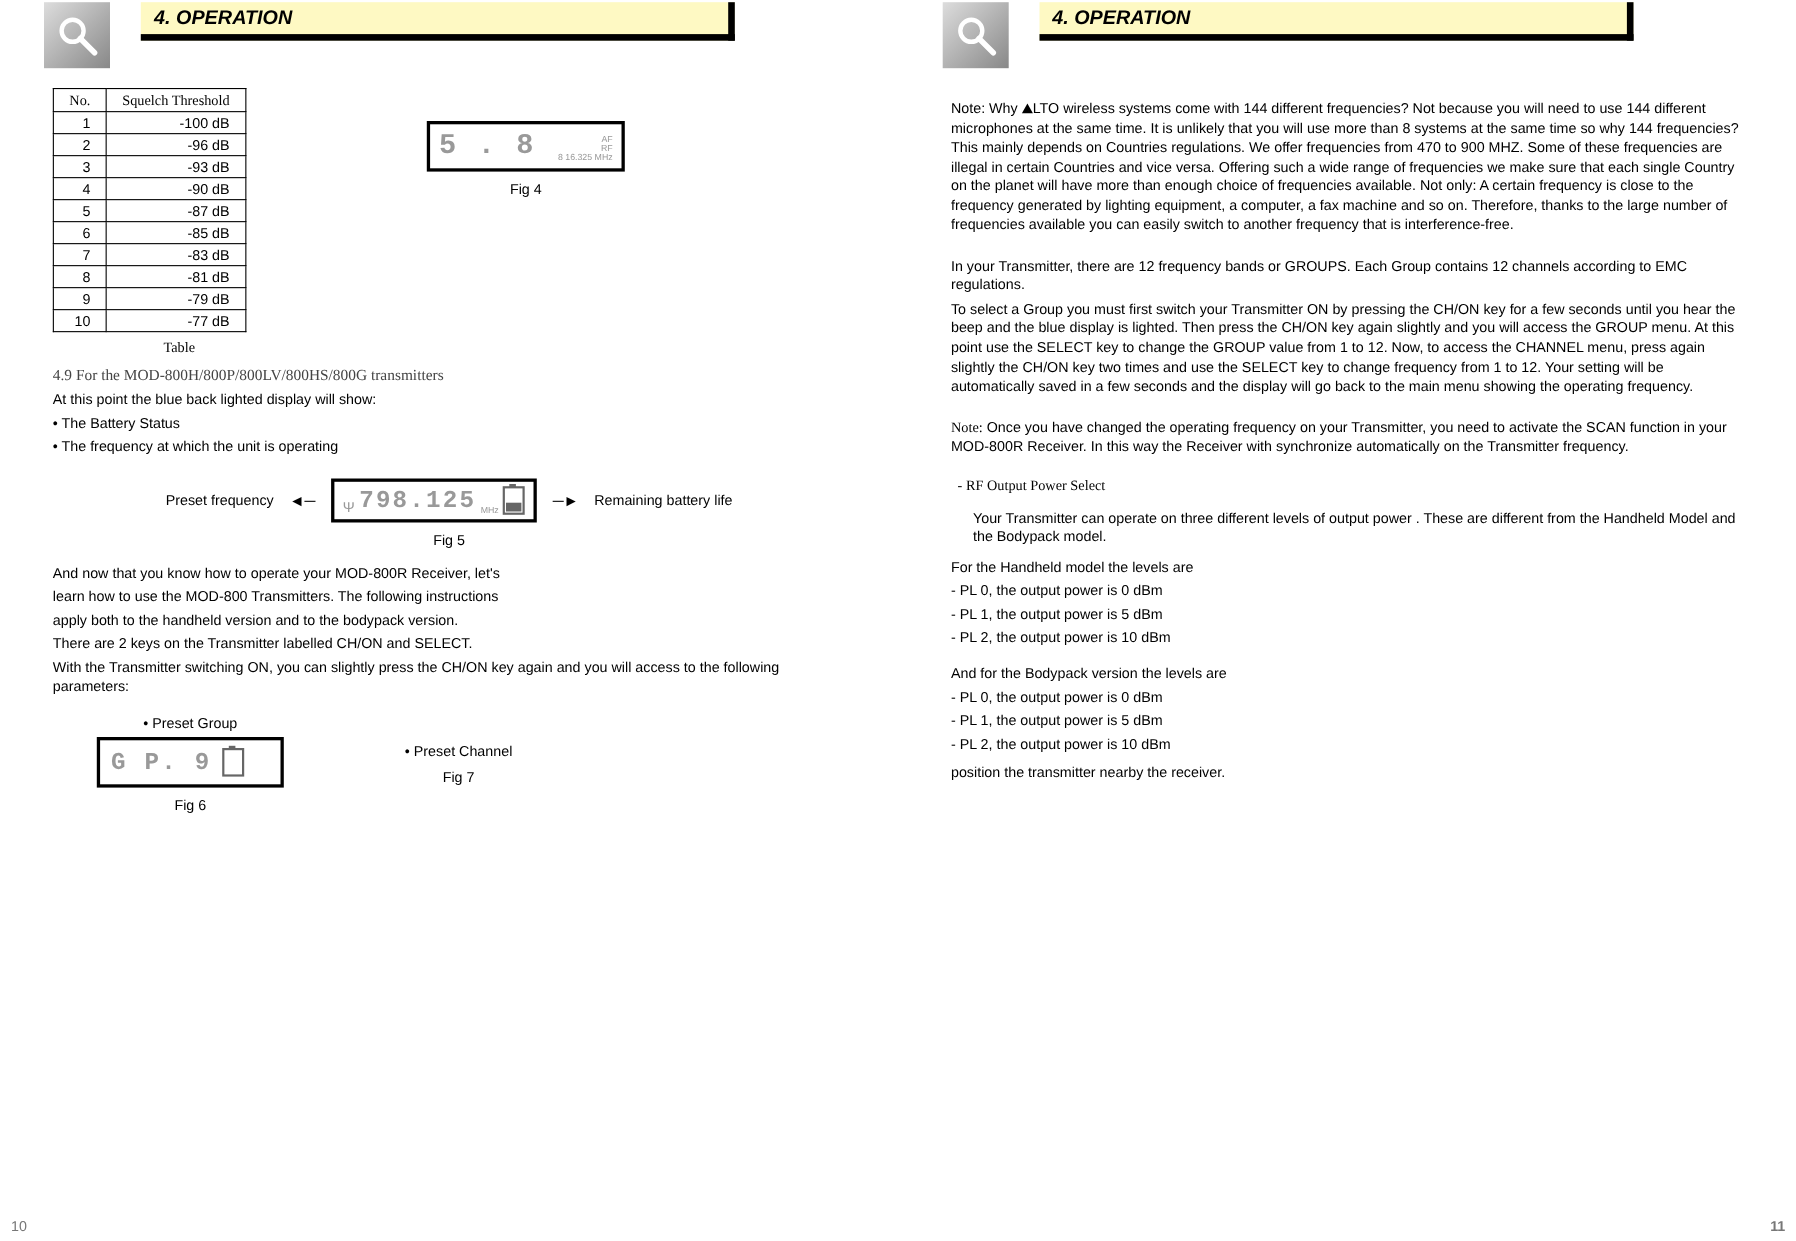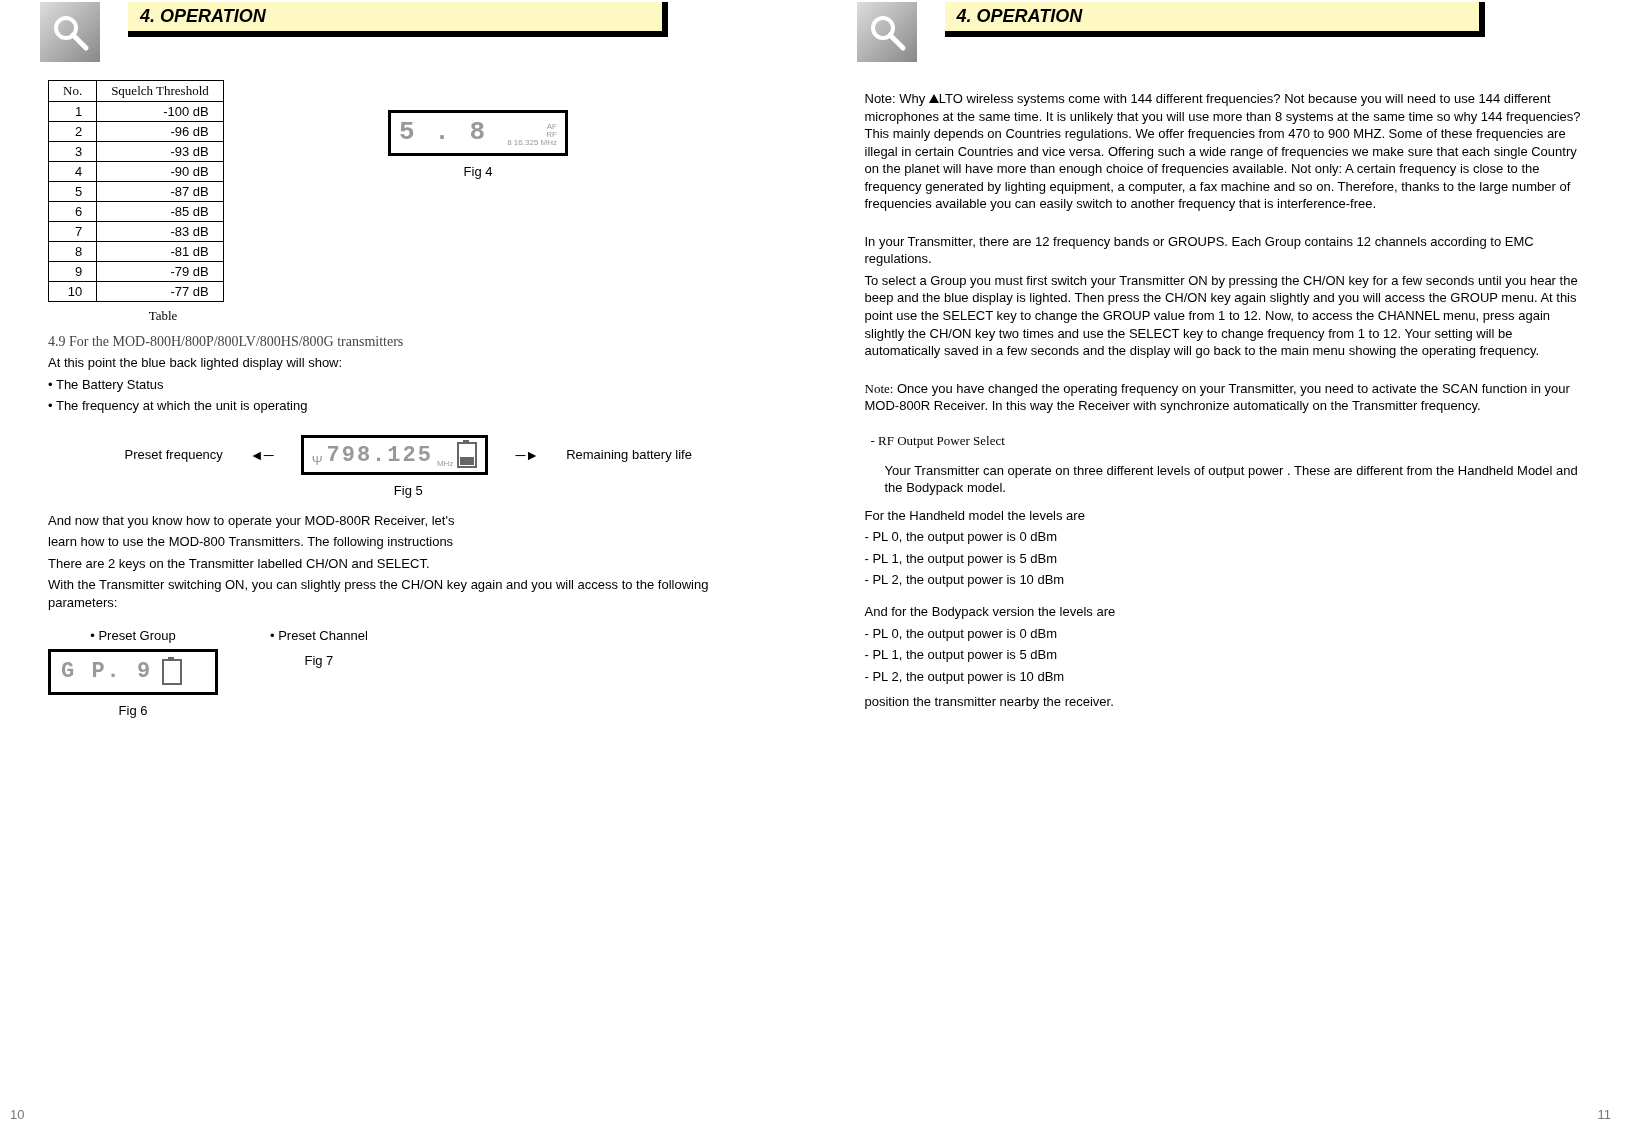--- a/index.html
+++ b/index.html
@@ -16,35 +16,35 @@
   .tbl-caption{font-family:Georgia,serif;text-align:center;width:230px;margin-top:6px;font-size:13px;}
   .row-top{display:flex;align-items:flex-start;gap:110px;}
   .lcd-box{border:3px solid #000;padding:6px 8px;width:180px;height:46px;display:flex;align-items:flex-end;justify-content:space-between;box-sizing:border-box;}
   .lcd-seg{font-family:"Courier New",monospace;font-size:26px;letter-spacing:2px;color:#999;font-weight:bold;}
   .lcd-sub{font-size:8px;color:#999;line-height:1;}
   .fig-cap{font-size:13px;text-align:center;margin-top:8px;}
   .subhead{font-family:Georgia,serif;font-size:14px;margin-top:10px;color:#444;}
   p.body{margin:4px 0;line-height:1.35;}
   .indent{margin-left:14px;}
   .bullet{margin-left:18px;}
-  .fig5-row{display:flex;align-items:center;justify-content:center;gap:27px;margin-top:20px;}
+  .fig5-row{display:flex;align-items:center;justify-content:center;gap:14px;margin-top:20px;}
   .arrow{font-size:14px;}
   .lcd-wide{border:3px solid #000;padding:4px 8px;display:flex;align-items:flex-end;gap:4px;}
   .lcd-wide .lcd-seg{font-size:22px;}
   .small-right{font-size:8px;color:#999;}
   .batt{display:inline-block;width:16px;height:22px;border:2px solid #666;position:relative;}
   .batt:before{content:"";position:absolute;top:-4px;left:4px;width:6px;height:3px;background:#666;}
   .batt.fill:after{content:"";position:absolute;bottom:1px;left:1px;right:1px;height:8px;background:#666;}
-  .fig-row{display:flex;gap:52px;margin-top:12px;}
+  .fig-row{display:flex;gap:110px;margin-top:12px;margin-left:40px;align-items:center;}
   .fig-block{text-align:center;}
   .lcd-sm{border:3px solid #000;padding:6px 10px;display:flex;align-items:center;gap:10px;width:170px;height:46px;box-sizing:border-box;}
   .lcd-sm .lcd-seg{font-size:22px;}
   .pgnum{position:absolute;bottom:6px;font-size:13px;color:#777;}
   .pgnum.left{left:10px;}
-  .pgnum.right{right:22px;}
+  .pgnum.right{right:10px;font-weight:bold;}
   .page-right .content{padding-top:24px;}
   .serif-note{font-family:Georgia,serif;}
   .rf-head{font-family:Georgia,serif;margin-top:18px;margin-left:6px;}
   .lev{margin-left:10px;}
   .tri{display:inline-block;width:0;height:0;border-left:5px solid transparent;border-right:5px solid transparent;border-bottom:9px solid #000;vertical-align:baseline;}
 </style>
 </head>
 <body>
 
 <div class="spread">
@@ -142,20 +142,21 @@
           <span class="small-right">MHz</span>
           <span class="batt fill"></span>
         </div>
         <span class="arrow">─►</span>
         <span>Remaining battery life</span>
       </div>
       <div class="fig-cap">Fig 5</div>
 
       <p class="body indent" style="margin-top:14px;">And now that you know how to operate your MOD-800R Receiver, let's</p>
       <p class="body indent">learn how to use the MOD-800 Transmitters. The following instructions</p>
+      <p class="body indent">apply both to the handheld version and to the bodypack version.</p>
       <p class="body indent">There are 2 keys on the Transmitter labelled CH/ON and SELECT.</p>
       <p class="body indent">With the Transmitter switching ON, you can slightly press the CH/ON key again and you will access to the following parameters:</p>
 
       <div class="fig-row">
         <div class="fig-block">
           <p class="body">• <span>Preset Group</span></p>
           <div class="lcd-sm">
             <span class="lcd-seg">G P.  9</span>
             <span class="batt"></span>
           </div>

